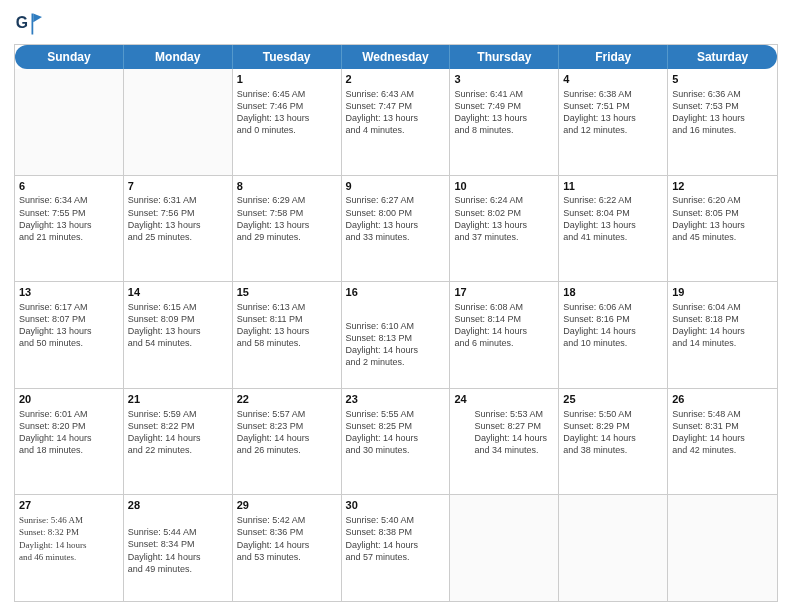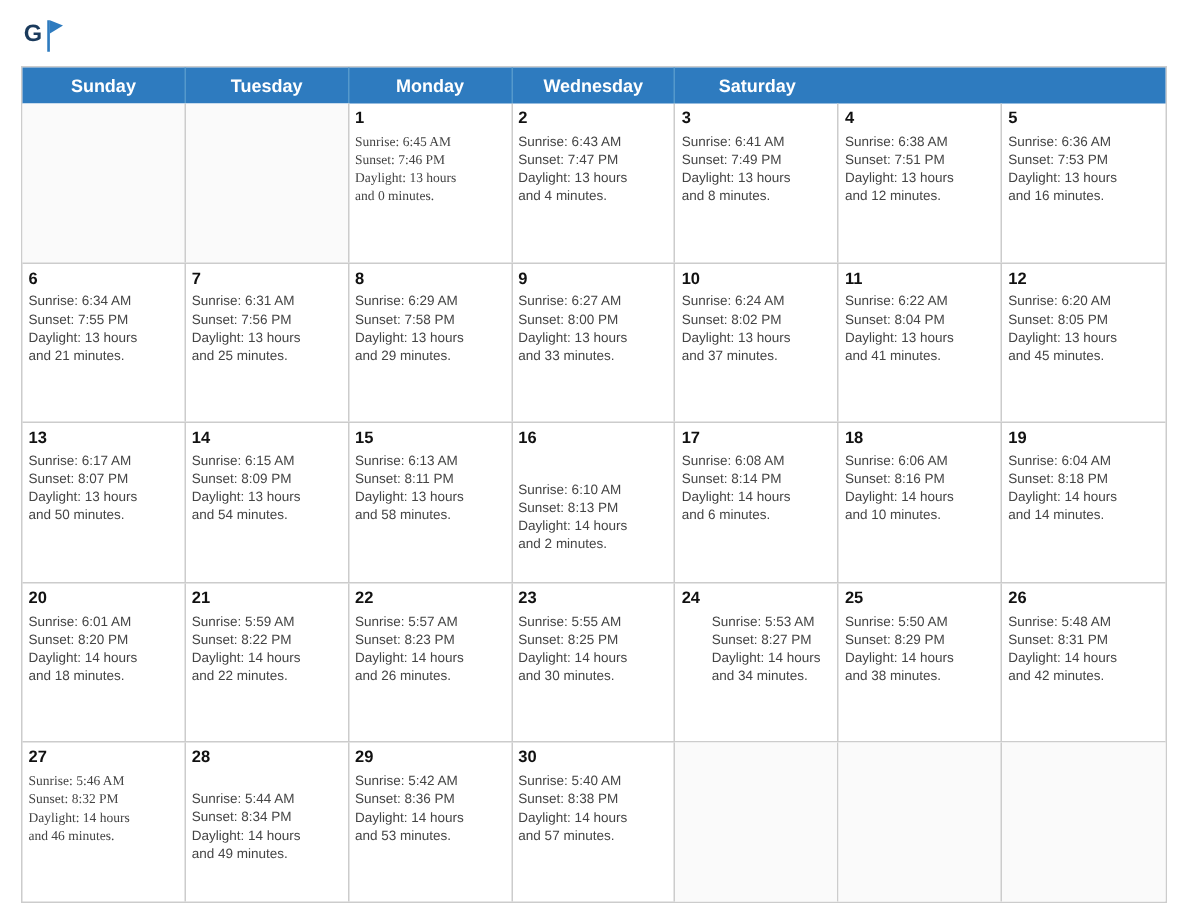--- a/index.html
+++ b/index.html
@@ -47,20 +47,21 @@
     .calendar {
       flex: 1;
       display: flex;
       flex-direction: column;
       border: 1px solid #ccc;
     }
     .cal-header {
       display: grid;
       grid-template-columns: repeat(7, 1fr);
       background: #2e7bbf;
+      border-radius: 12px;
     }
     .cal-header-cell {
       color: #fff;
       font-size: 12px;
       font-weight: bold;
       text-align: center;
       padding: 5px 2px;
       border-right: 1px solid #5599cc;
     }
     .cal-header-cell:last-child { border-right: none; }
@@ -120,32 +121,34 @@
     </div>
     <div class="title-block">
       <div class="main-title"></div>
       <div class="subtitle"></div>
     </div>
   </div>
 
   <div class="calendar">
     <div class="cal-header">
     <div class="cal-header-cell">Sunday</div>
+        <div class="cal-header-cell">Monday</div>
         <div class="cal-header-cell">Tuesday</div>
-        <div class="cal-header-cell">Monday</div>
         <div class="cal-header-cell">Wednesday</div>
+        <div class="cal-header-cell">Thursday</div>
+        <div class="cal-header-cell">Friday</div>
         <div class="cal-header-cell">Saturday</div>
       </div>
     <div class="cal-body">
     <div class="cal-row">
           <div class="cal-cell empty"></div>
           <div class="cal-cell empty"></div>
           <div class="cal-cell">
             <span class="day-num">1</span>
-            <div class="day-info" style="white-space: pre-line; font-family: Liberation Serif, serif;">Sunrise: 6:45 AM
+            <div class="day-info" style="white-space: pre-line;">Sunrise: 6:45 AM
 Sunset: 7:46 PM
 Daylight: 13 hours
 and 0 minutes.</div>
           </div>
           <div class="cal-cell">
             <span class="day-num">2</span>
             <div class="day-info" style="white-space: pre-line;">Sunrise: 6:43 AM
 Sunset: 7:47 PM
 Daylight: 13 hours
 and 4 minutes.</div>

